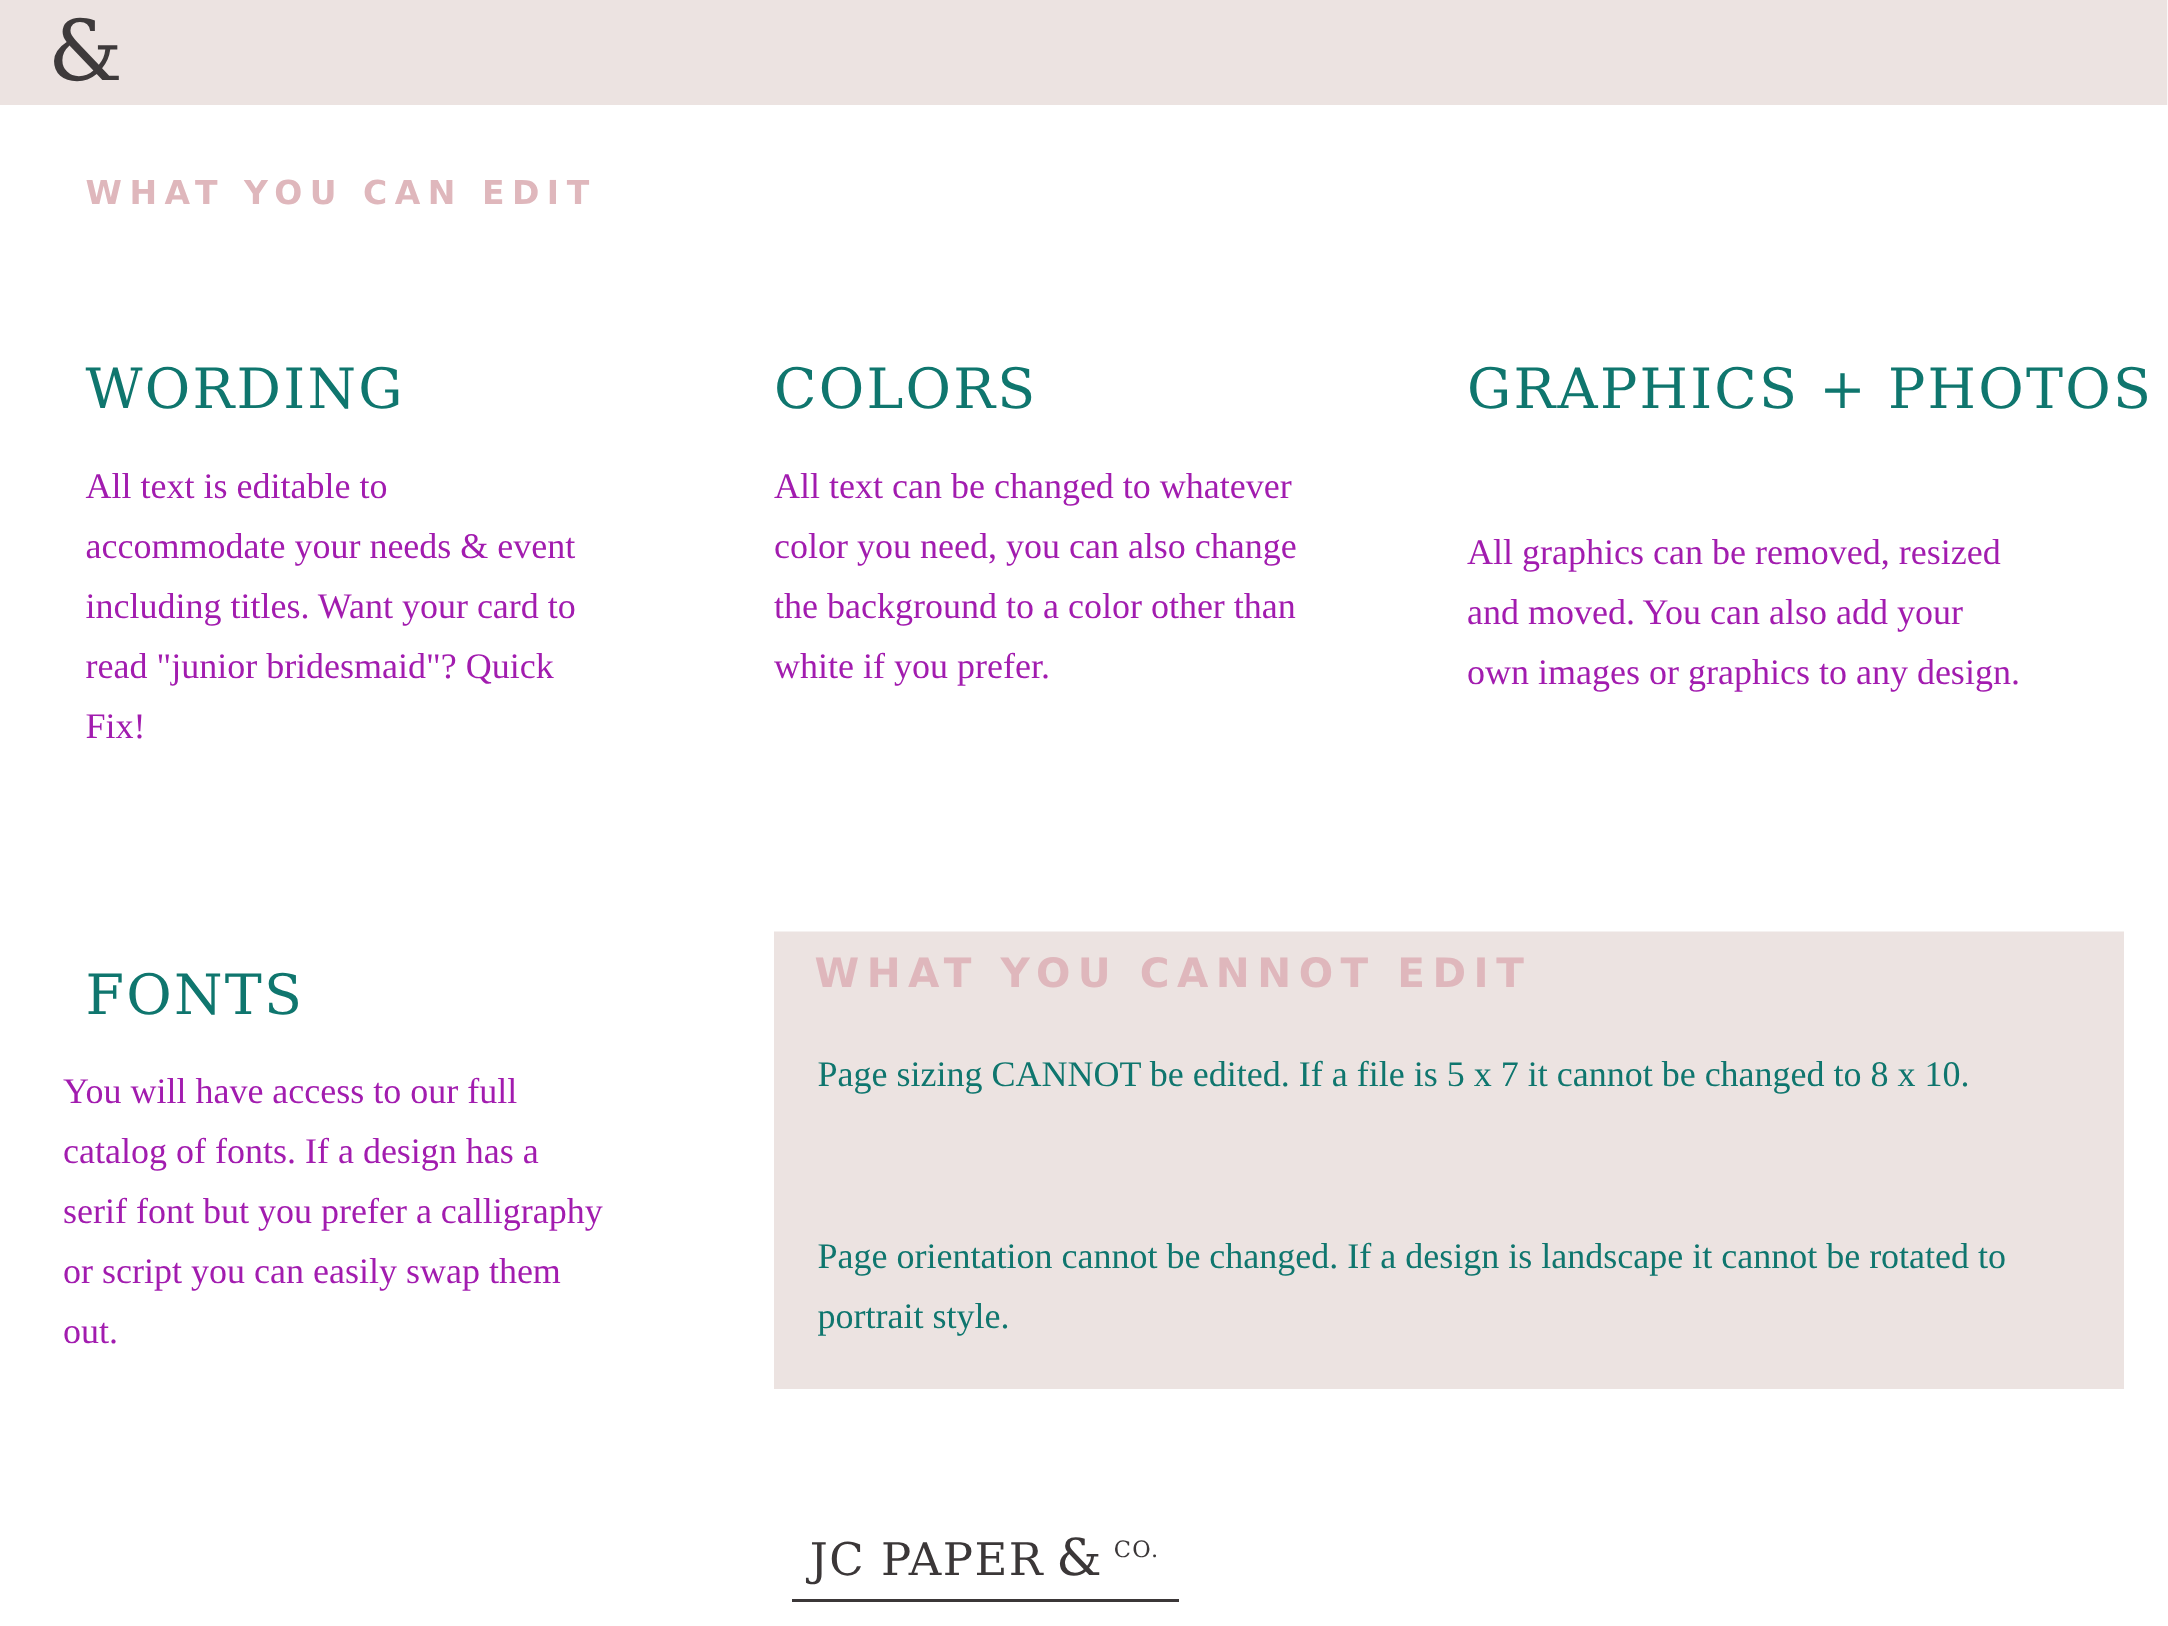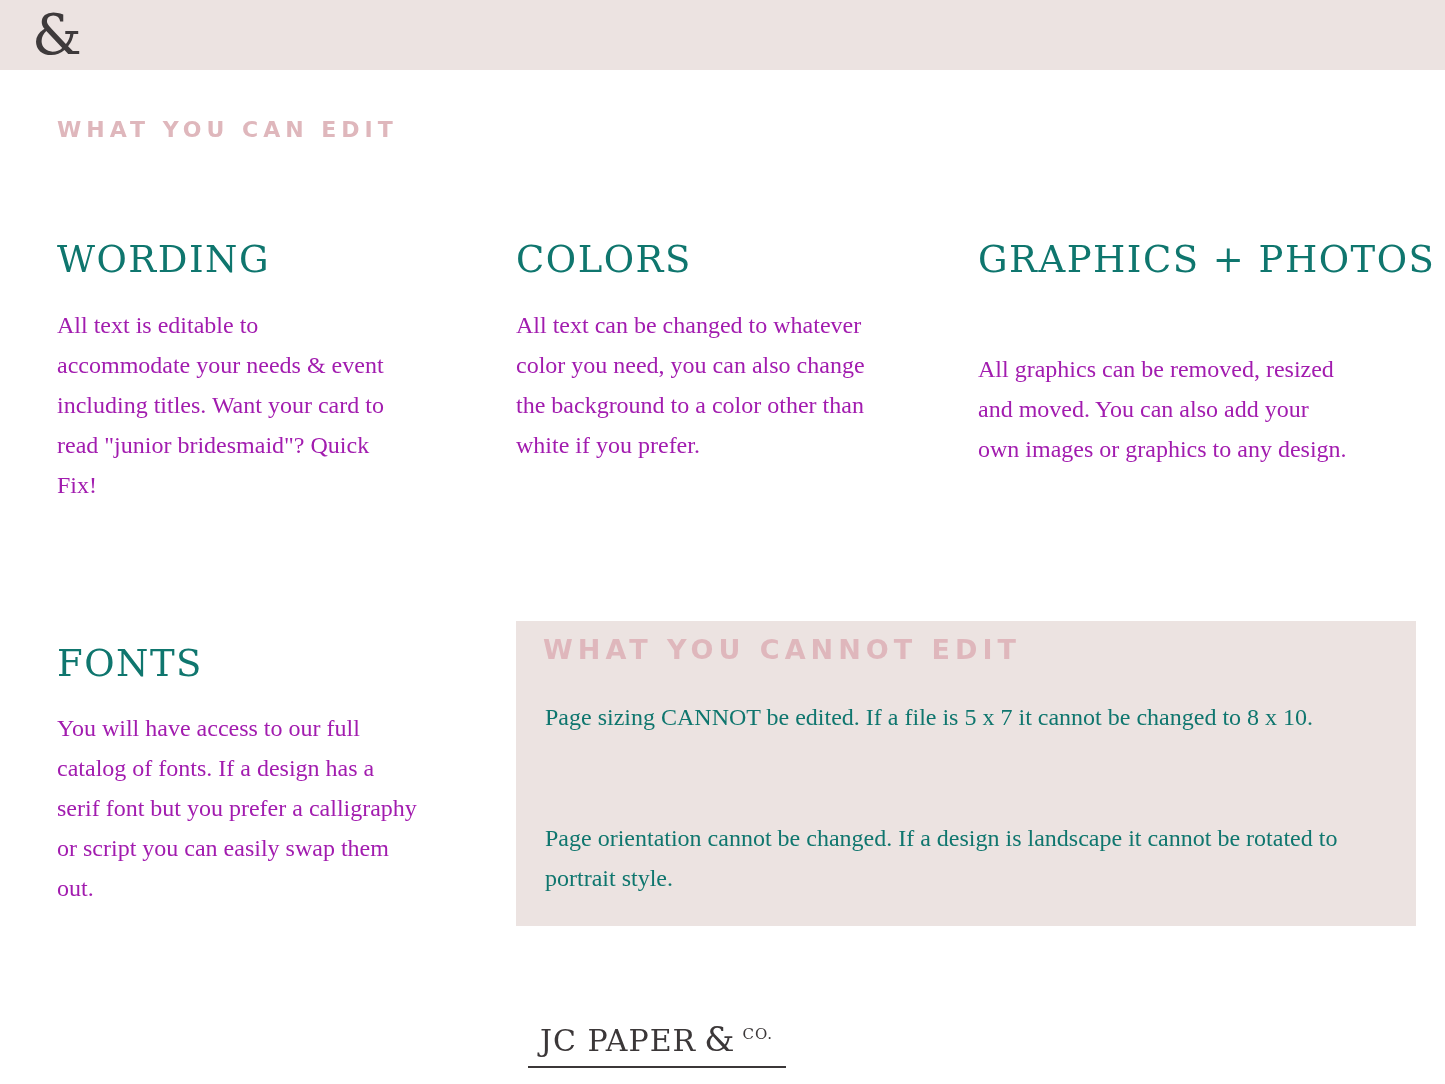--- a/index.html
+++ b/index.html
@@ -68,21 +68,21 @@
   #head-wording   { left: 57px;  top: 238px; }
   #body-wording   { left: 57px;  top: 305px; width: 330px; }
 
   #head-colors    { left: 516px; top: 238px; }
   #body-colors    { left: 516px; top: 305px; width: 375px; }
 
   #head-graphics  { left: 978px; top: 238px; }
   #body-graphics  { left: 978px; top: 305px; width: 375px; margin-top: 44px; }
 
   #head-fonts     { left: 57px;  top: 642px; }
-  #body-fonts     { left: 57px;  top: 708px; width: 365px; }
+  #body-fonts     { left: 42px;  top: 708px; width: 365px; }
 
   
   .panel {
     position: absolute;
     left: 516px; top: 621px;
     width: 900px; height: 305px;
     background: #ece3e1;
   }
   #panel-title {
     position: absolute;

